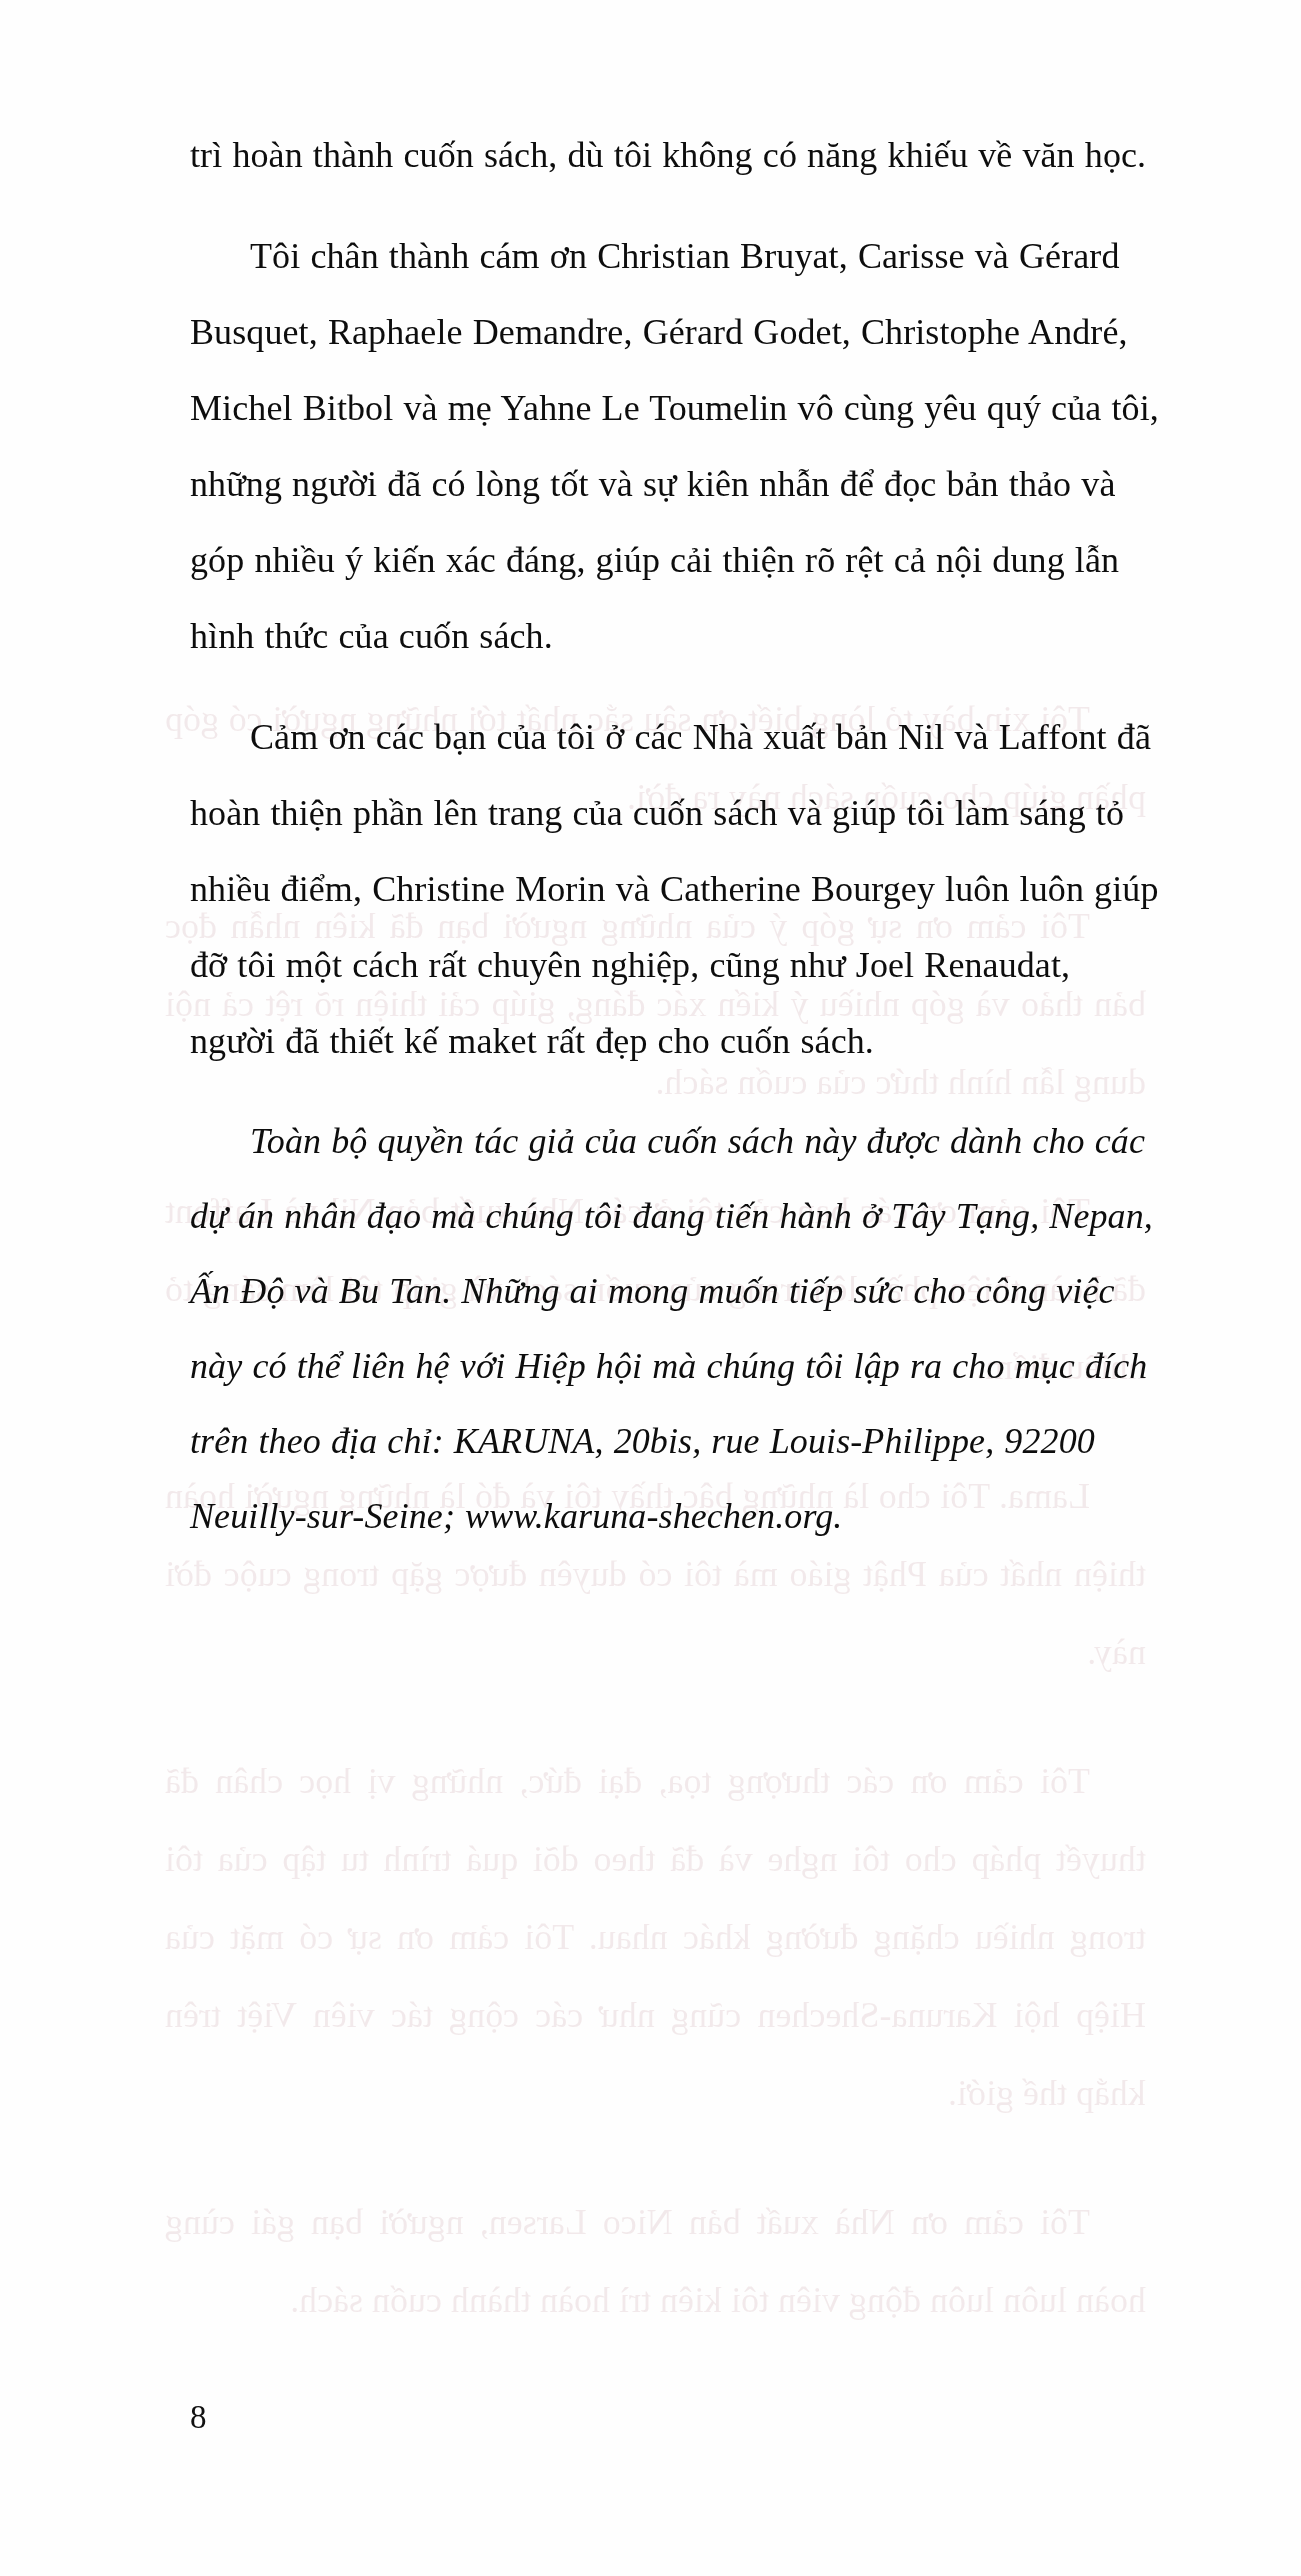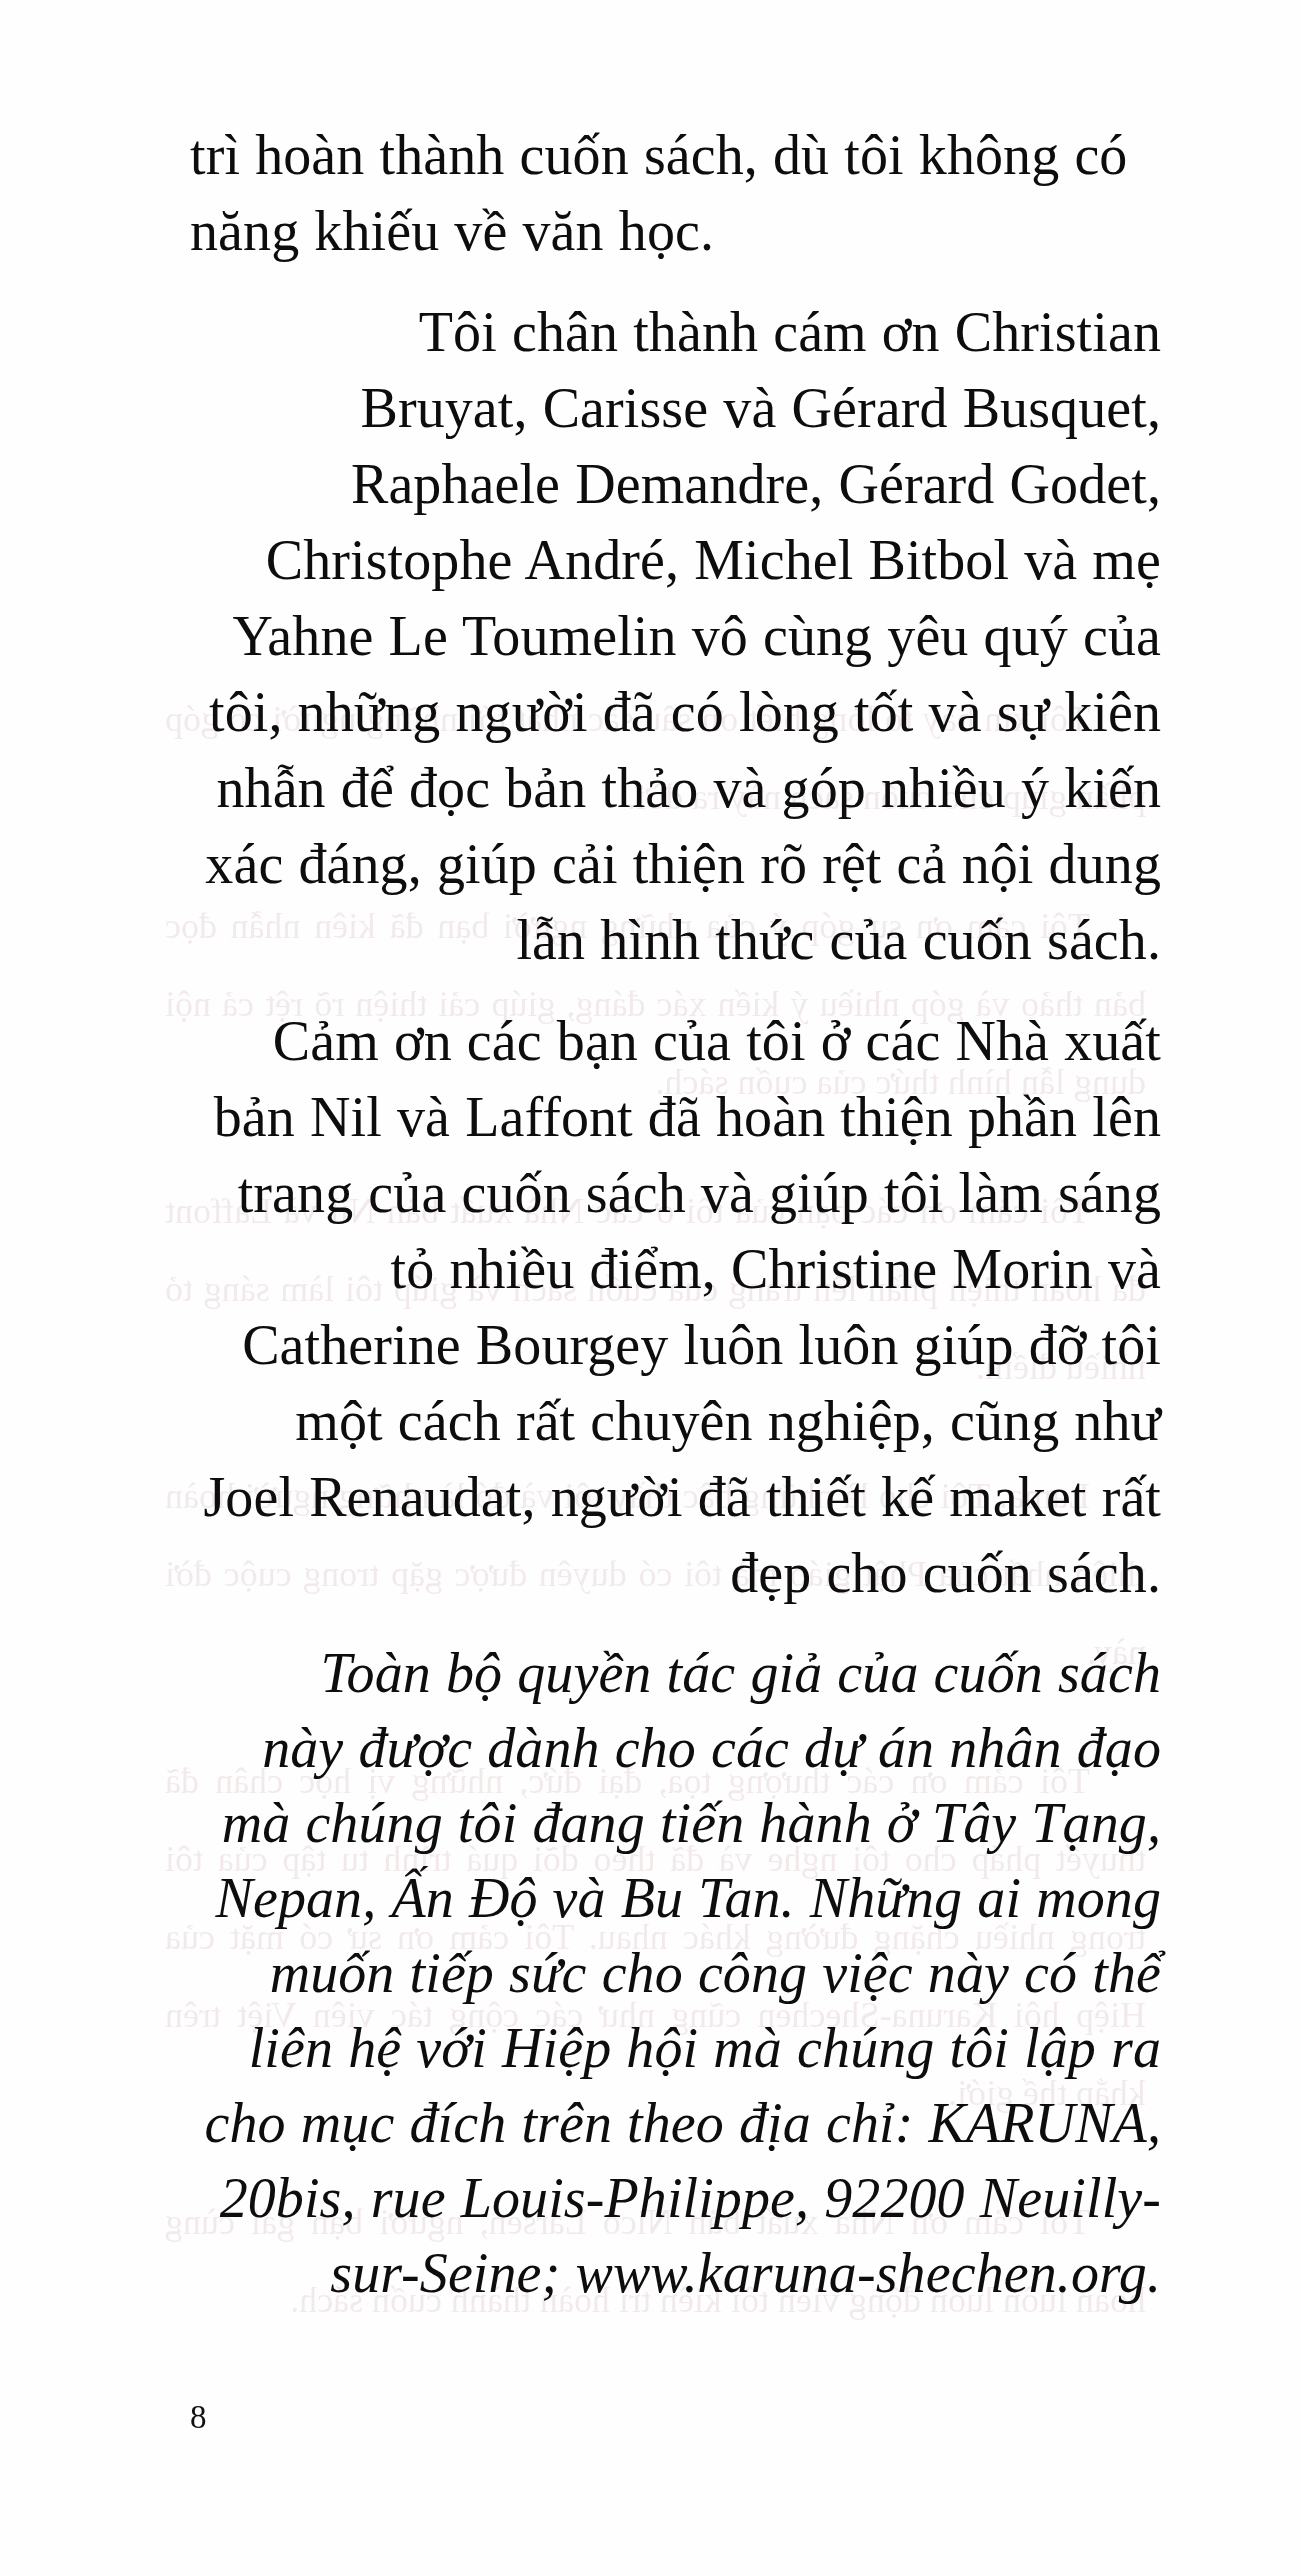--- a/index.html
+++ b/index.html
@@ -44,28 +44,28 @@
   #bleed p { margin: 0 0 51px 0; text-indent: 56px; }
 
   #content {
     position: absolute;
     left: 190px;
     top: 117px;
     width: 971px;
   }
 
   .para {
-    font-size: 56px;
+    font-size: 36px;
     line-height: 76px;
     margin: 0 0 25px 0;
     text-indent: 0;
     letter-spacing: 0.1px;
     word-spacing: 1px;
   }
-  .para.indent { text-indent: 60px; text-align: right; }
+  .para.indent { text-indent: 60px; }
   .para.italic {
     font-style: italic;
     line-height: 75px;
     font-family: Liberation Serif, serif;
   }
 
   #folio {
     position: absolute;
     left: 190px;
     top: 2399px;

